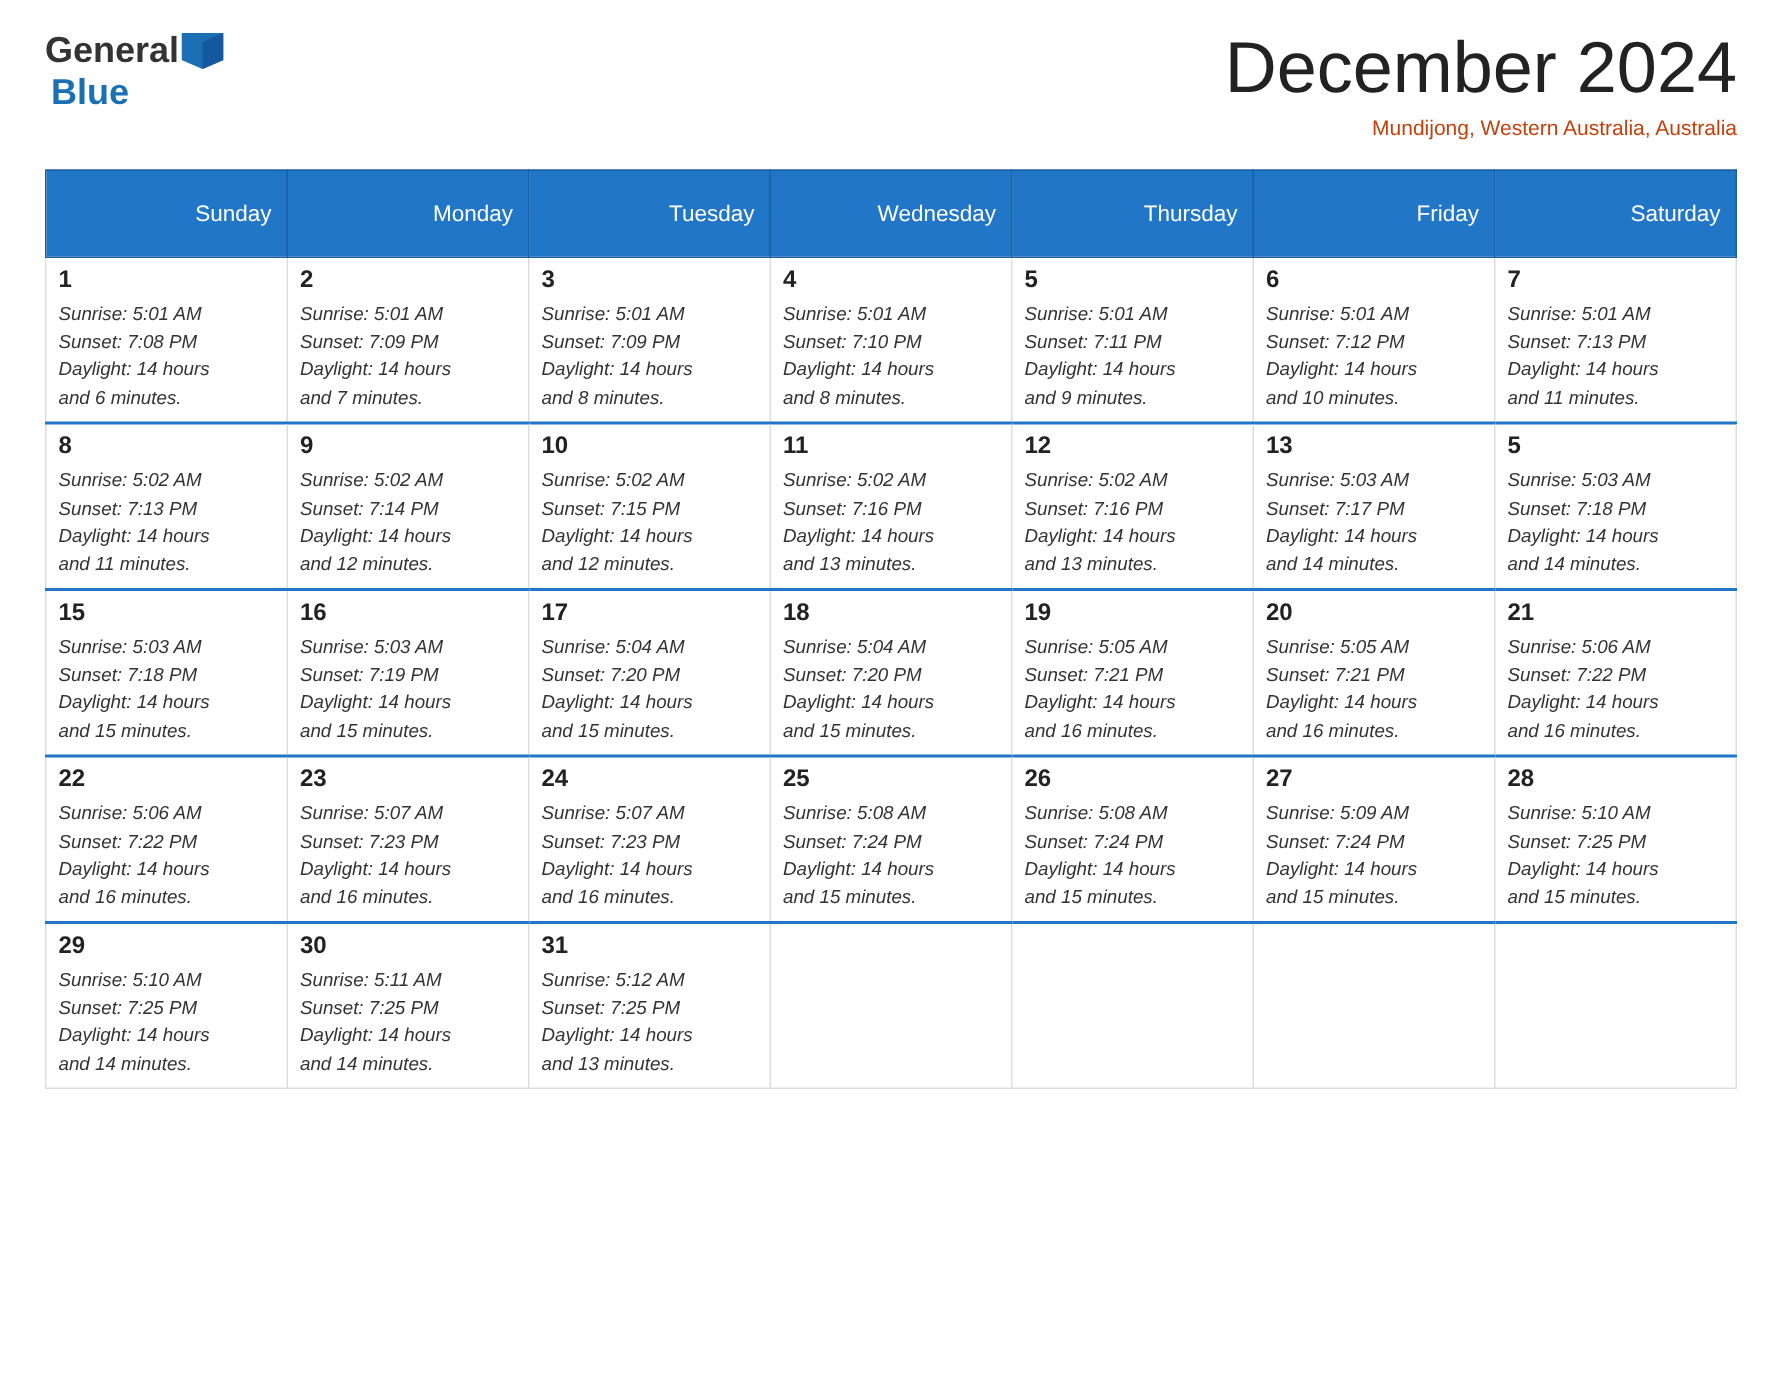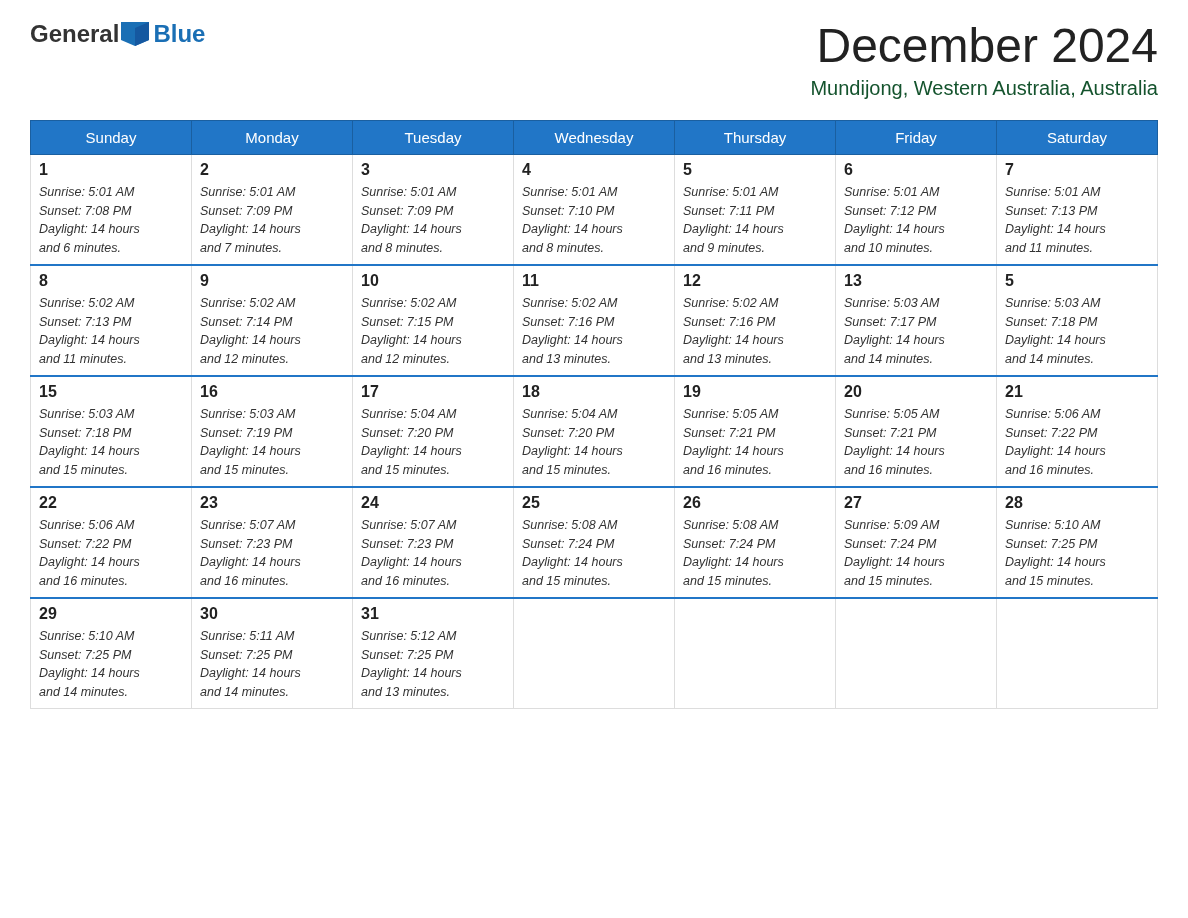--- a/index.html
+++ b/index.html
@@ -19,36 +19,36 @@
     .title-area {
       text-align: right;
     }
     .month-title {
       font-size: 48px;
       font-weight: normal;
       color: #222;
       line-height: 1.1;
     }
     .location {
-      font-size: 20px;
-      color: #14532d;
+      font-size: 14px;
+      color: #c2410c;
       margin-top: 4px;
     }
     .calendar {
       width: 100%;
       border-collapse: collapse;
       border: 1px solid #ccc;
     }
     .calendar th {
       background-color: #2176c7;
       color: #fff;
       font-size: 15px;
       font-weight: normal;
-      padding: 8px 10px;
-      text-align: center;
+      padding: 20px 10px;
+      text-align: right;
       border: 1px solid #1a5fa0;
     }
     .calendar td {
       vertical-align: top;
       padding: 6px 8px;
       border: 1px solid #ddd;
       width: calc(100% / 7);
       min-height: 90px;
       font-size: 13px;
       color: #333;
@@ -68,21 +68,21 @@
     }
     .empty-cell {
       background: #fff;
     }
     .row-divider td {
       border-top: 2px solid #2176c7;
     }
     
     .logo-container {
       display: flex;
-      flex-direction: row;
+      flex-direction: column;
       align-items: flex-start;
     }
     .logo-line1 {
       display: flex;
       align-items: center;
     }
     .logo-line2 {
       display: flex;
       align-items: flex-start;
       margin-left: 2px;

